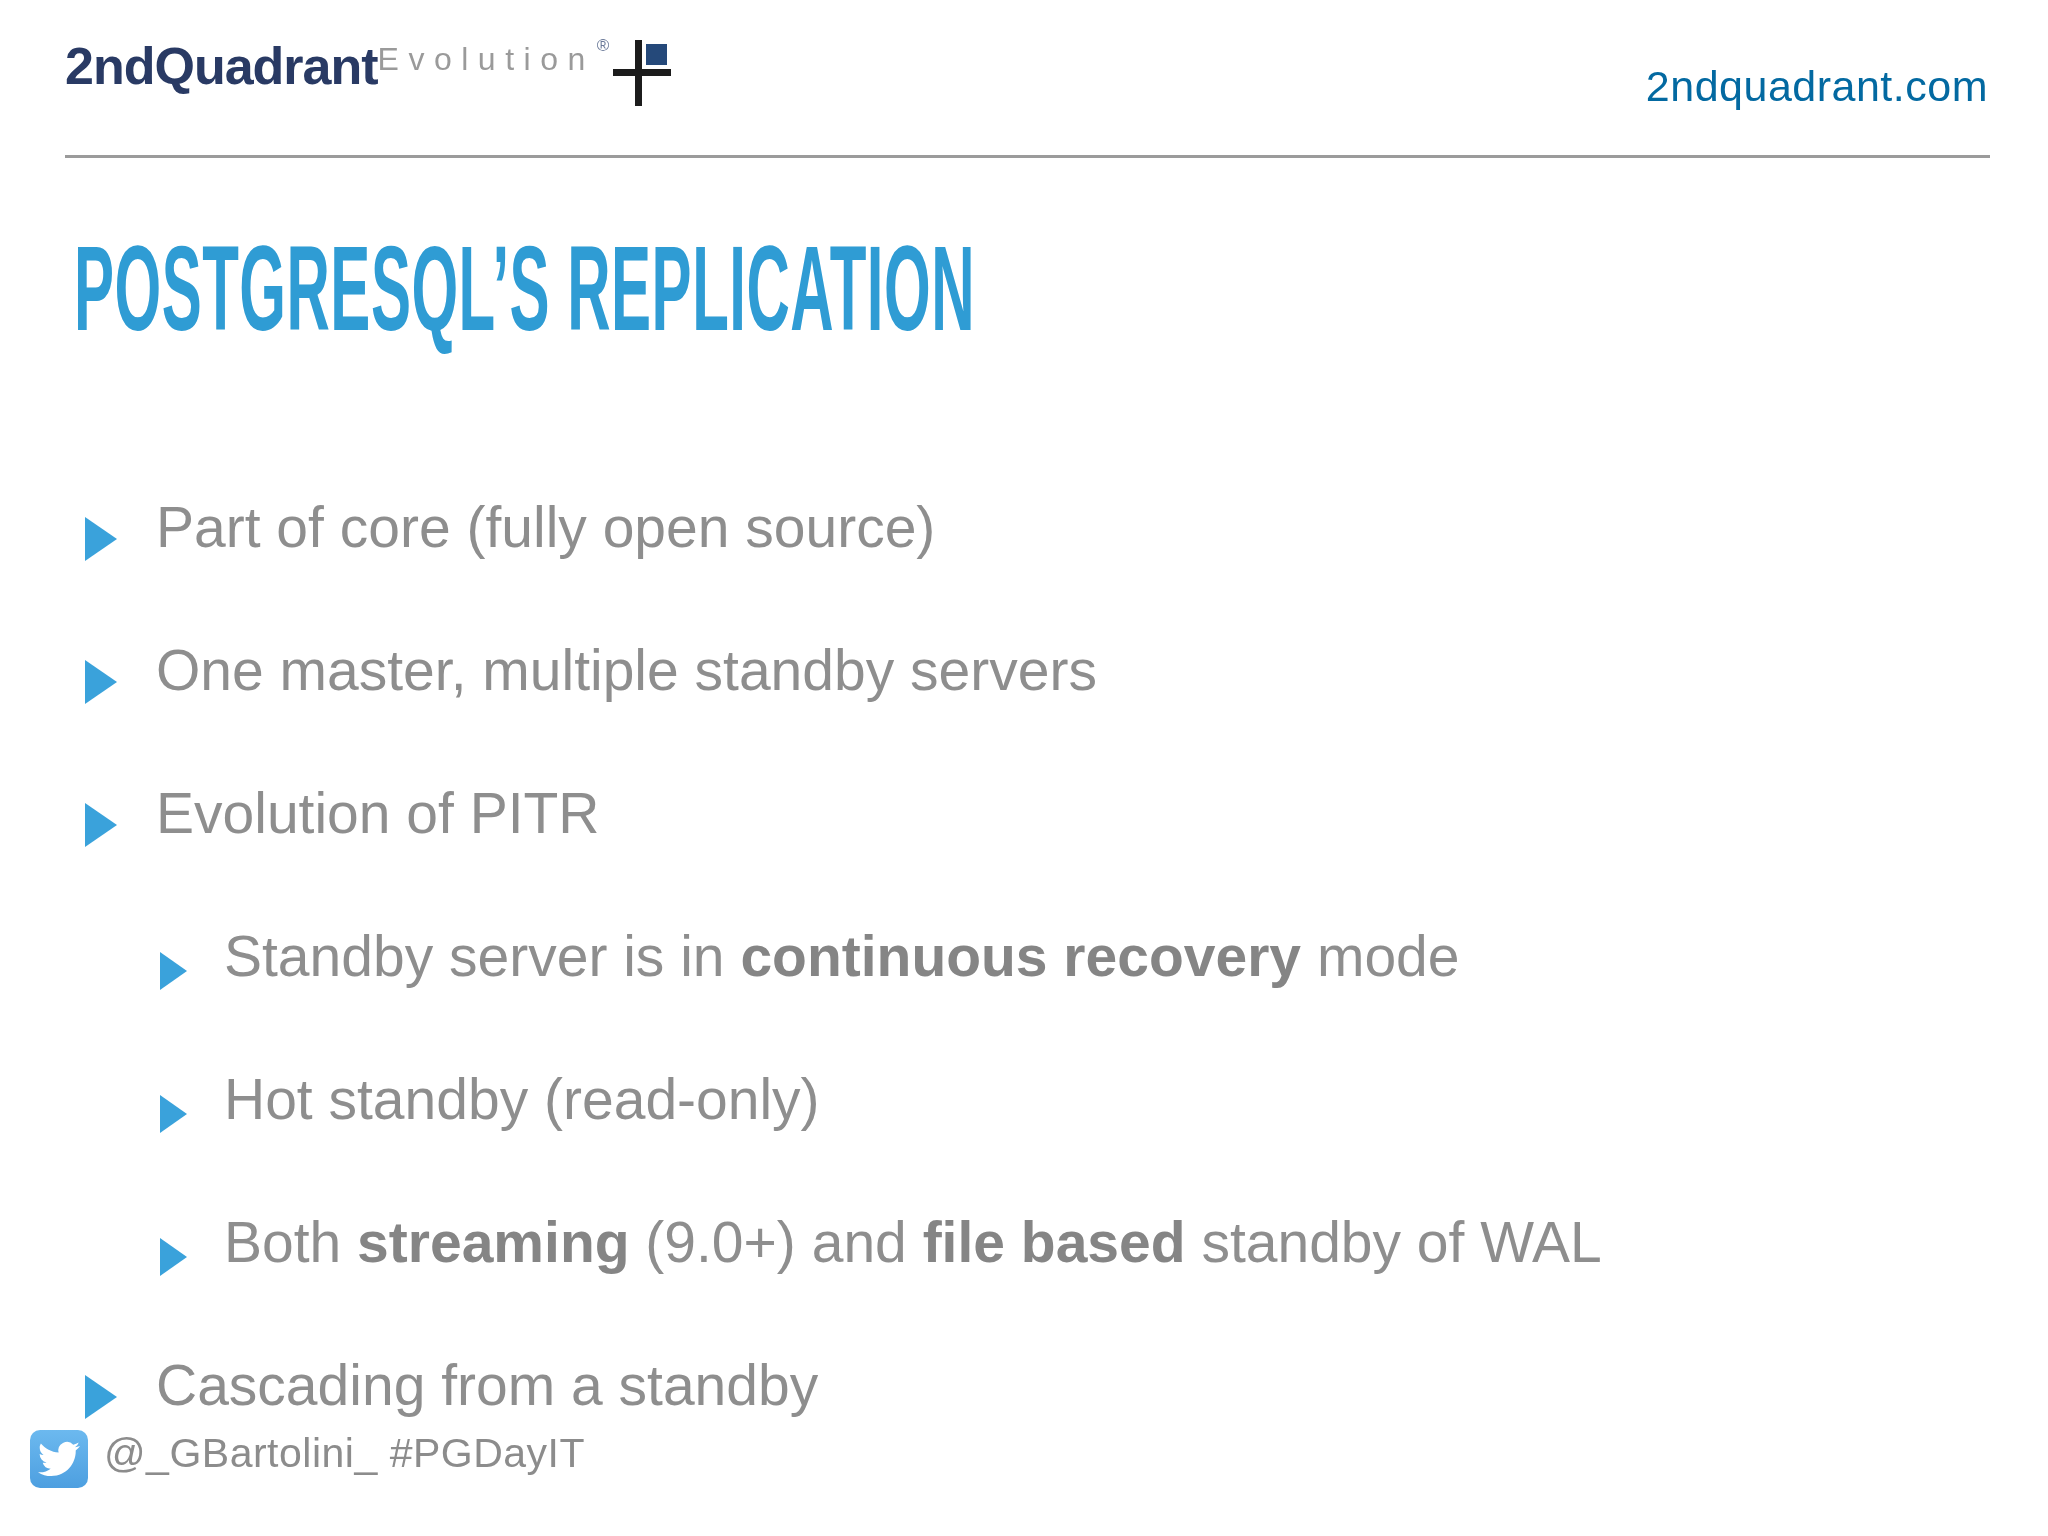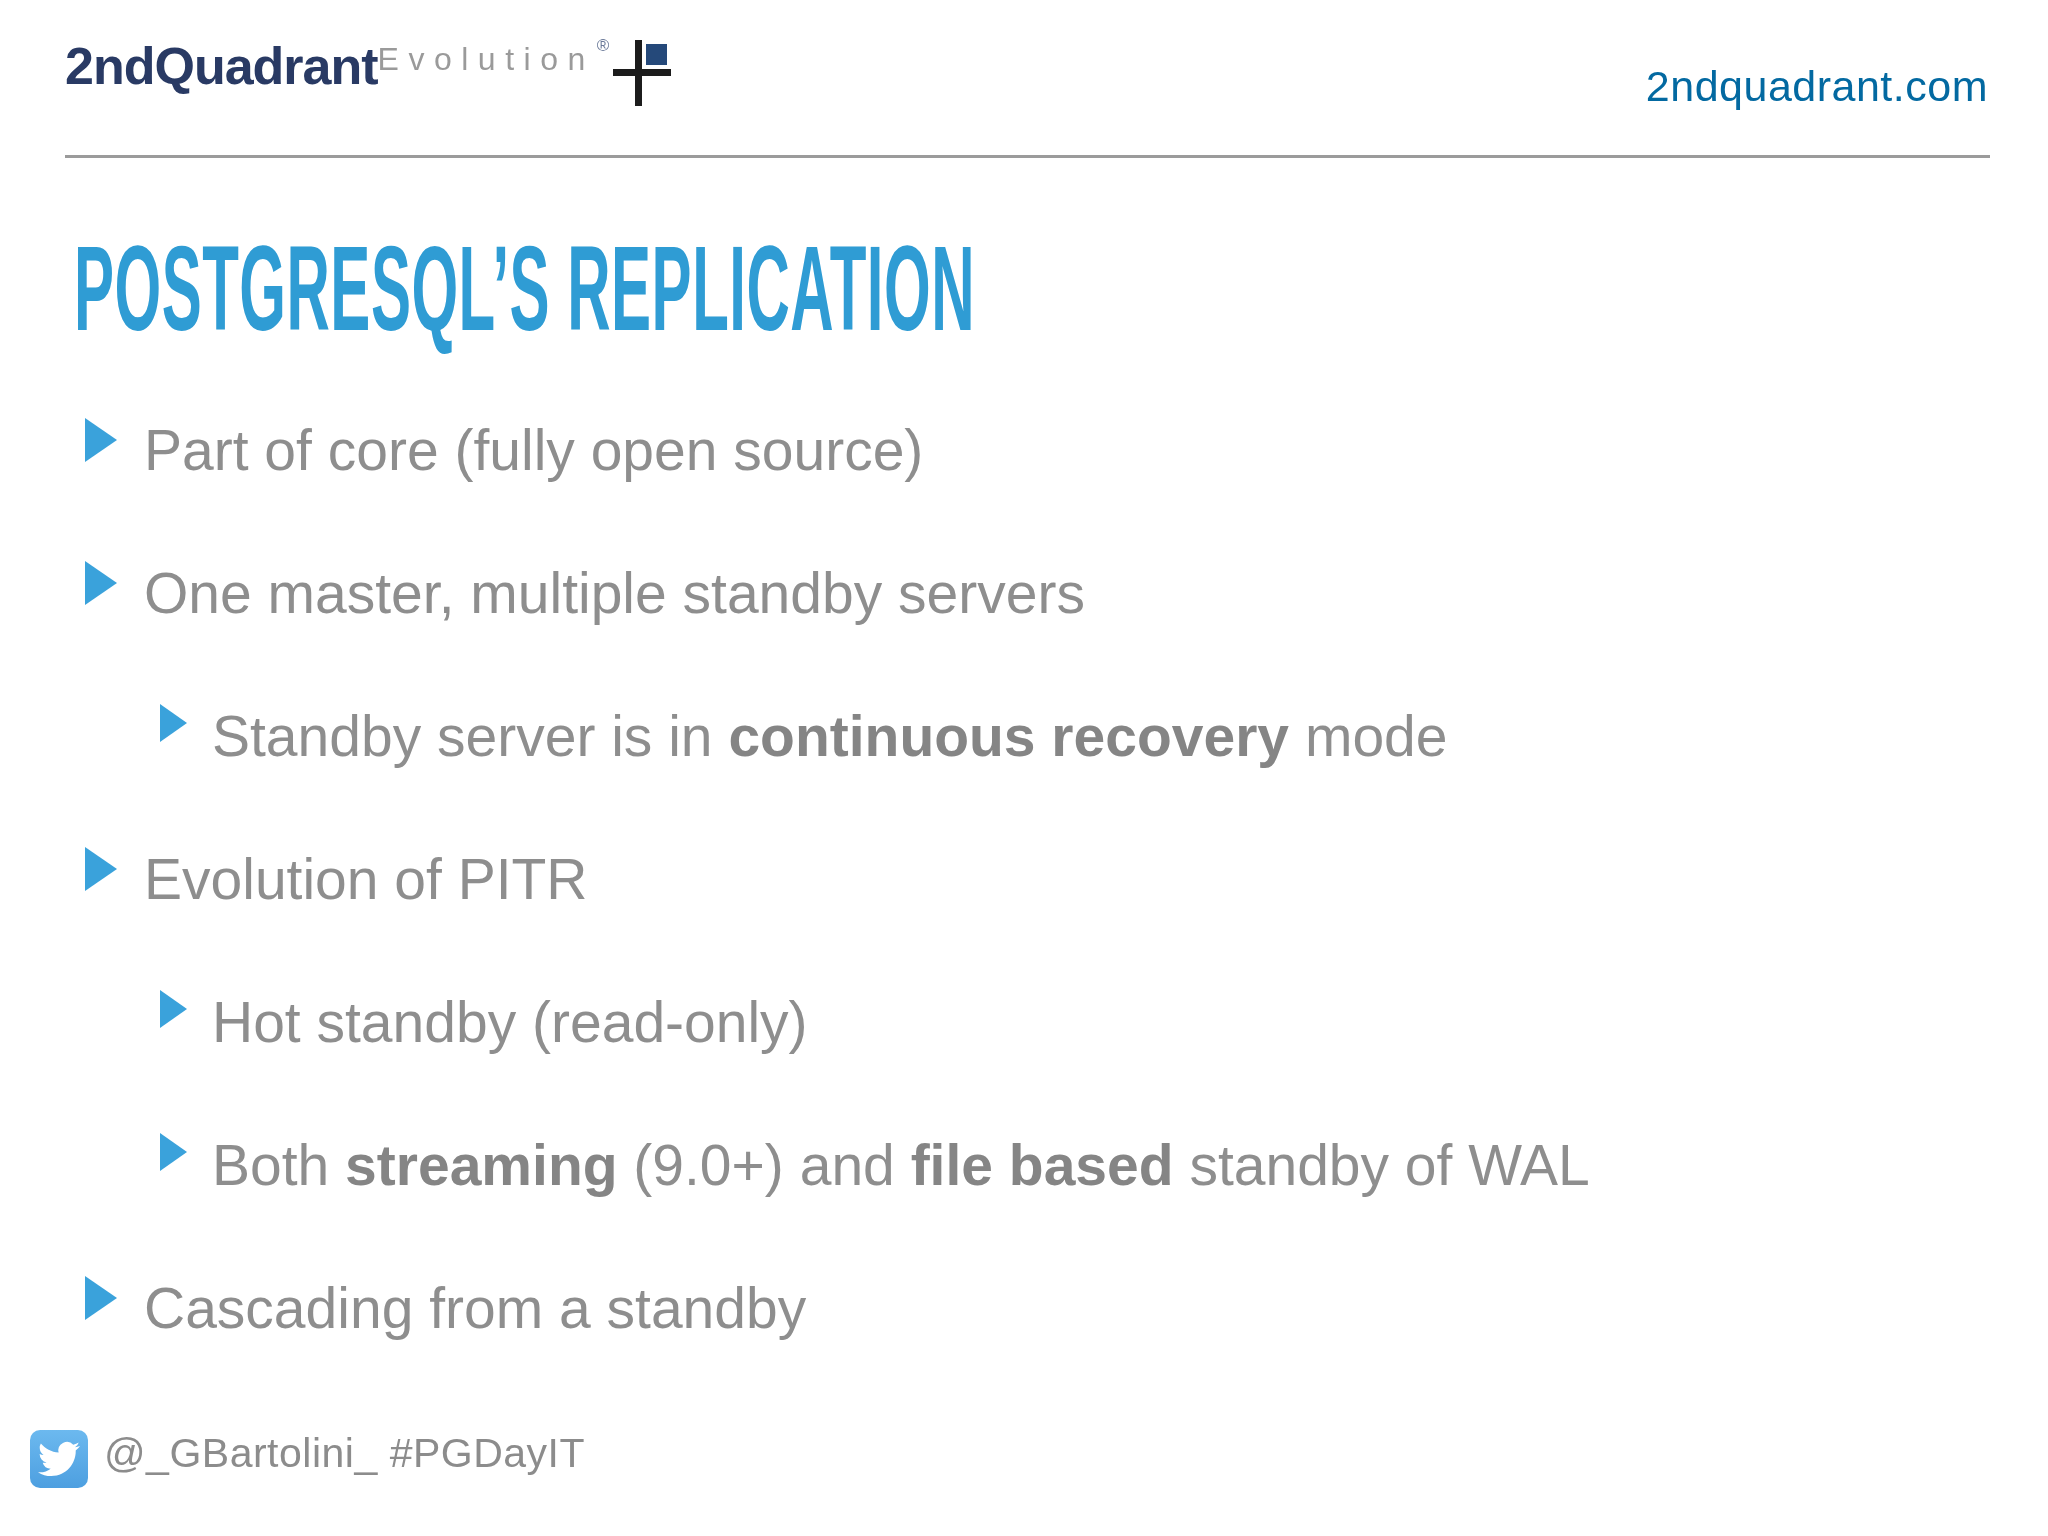--- a/index.html
+++ b/index.html
@@ -47,21 +47,21 @@
     font-size:120px;line-height:120px;font-weight:700;
     color:#2f9cd4;
     white-space:nowrap;
     transform:scaleX(0.50);
     transform-origin:left top;
     letter-spacing:1px;
   }
 
   
   .bullet-list{position:absolute;left:0;top:418px;width:2048px;}
-  .bullet-row{display:flex;align-items:flex-start;height:143px;}
+  .bullet-row{display:flex;align-items:flex-end;height:143px;gap:12px;}
   .bullet-row.level-1{padding-left:85px;}
   .bullet-row.level-2{padding-left:160px;}
   .tri{
     width:0;height:0;flex:0 0 auto;
     border-style:solid;border-color:transparent;
     margin-right:24px;
   }
   .level-1 .tri{border-left:32px solid #3aa2db;border-top:22px solid transparent;border-bottom:22px solid transparent;}
   .level-2 .tri{border-left:27px solid #3aa2db;border-top:19px solid transparent;border-bottom:19px solid transparent;margin-right:22px;}
   .bullet-text{
@@ -108,27 +108,27 @@
 
   <div class="bullet-list">
       <div class="bullet-row level-1">
         <span class="tri"></span>
         <span class="bullet-text"><span>Part of core (fully open source)</span></span>
       </div>
       <div class="bullet-row level-1">
         <span class="tri"></span>
         <span class="bullet-text"><span>One master, multiple standby servers</span></span>
       </div>
+      <div class="bullet-row level-1">
+        <span class="tri"></span>
+        <span class="bullet-text"><span>Evolution of PITR</span></span>
+      </div>
       <div class="bullet-row level-2">
         <span class="tri"></span>
         <span class="bullet-text"><span>Standby server is in </span><b>continuous recovery</b><span> mode</span></span>
-      </div>
-      <div class="bullet-row level-1">
-        <span class="tri"></span>
-        <span class="bullet-text"><span>Evolution of PITR</span></span>
       </div>
       <div class="bullet-row level-2">
         <span class="tri"></span>
         <span class="bullet-text"><span>Hot standby (read-only)</span></span>
       </div>
       <div class="bullet-row level-2">
         <span class="tri"></span>
         <span class="bullet-text"><span>Both </span><b>streaming</b><span> (9.0+) and </span><b>file based</b><span> standby of WAL</span></span>
       </div>
       <div class="bullet-row level-1">

